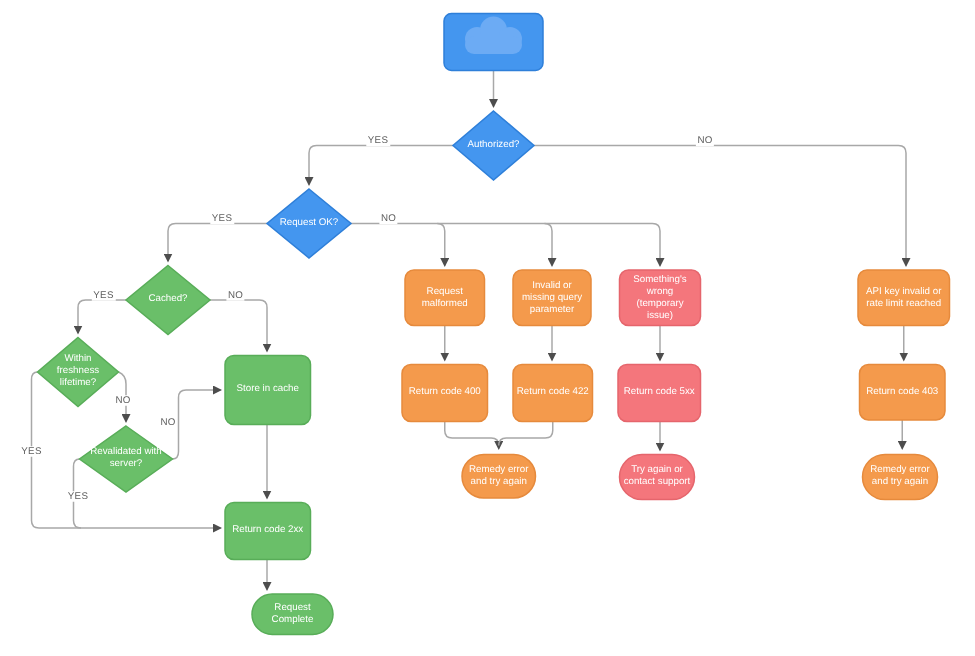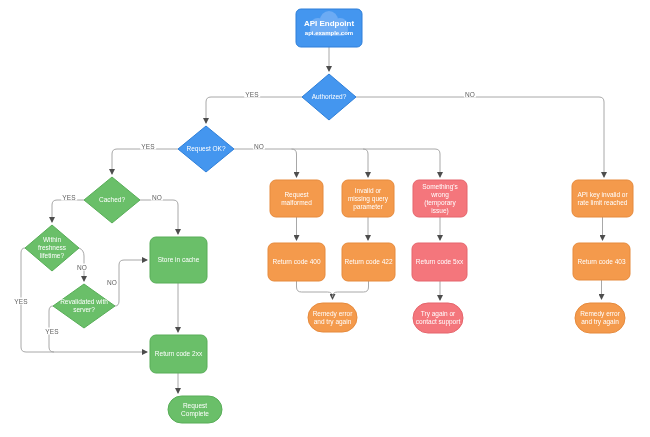--- a/index.html
+++ b/index.html
@@ -83,24 +83,20 @@
     <rect class="s-orange" x="572" y="180" width="61" height="37" rx="6"></rect>
     <rect class="s-orange" x="268" y="243" width="57" height="38" rx="6"></rect>
     <rect class="s-orange" x="342" y="243" width="53" height="38" rx="6"></rect>
     <rect class="s-red" x="412" y="243" width="55" height="38" rx="6"></rect>
     <rect class="s-orange" x="573" y="243" width="57" height="37" rx="6"></rect>
     <rect class="s-orange" x="308" y="303" width="49" height="29" rx="14.5"></rect>
     <rect class="s-red" x="413" y="303" width="50" height="30" rx="15"></rect>
     <rect class="s-orange" x="575" y="303" width="50" height="30" rx="15"></rect>
   </svg>
 
-  <div class="lbl" style="left:329px;top:28px;width:62px;">
-    <span class="t1">API Endpoint</span>
-    <span class="t2">api.example.com</span>
-  </div>
   <div class="lbl" style="left:329px;top:97px;width:50px;">Authorized?</div>
   <div class="lbl" style="left:206px;top:149px;width:52px;">Request OK?</div>
   <div class="lbl" style="left:112px;top:200px;width:50px;">Cached?</div>
   <div class="lbl" style="left:52px;top:248px;width:40px;">Within freshness lifetime?</div>
   <div class="lbl" style="left:84px;top:306px;width:48px;">Revalidated with server?</div>
   <div class="lbl" style="left:178.5px;top:260px;width:54px;">Store in cache</div>
   <div class="lbl" style="left:178.5px;top:354px;width:54px;">Return code 2xx</div>
   <div class="lbl" style="left:195px;top:409.5px;width:40px;">Request Complete</div>
   <div class="lbl" style="left:296.5px;top:198.5px;width:44px;">Request malformed</div>
   <div class="lbl" style="left:368px;top:198.5px;width:50px;">Invalid or missing query parameter</div>

